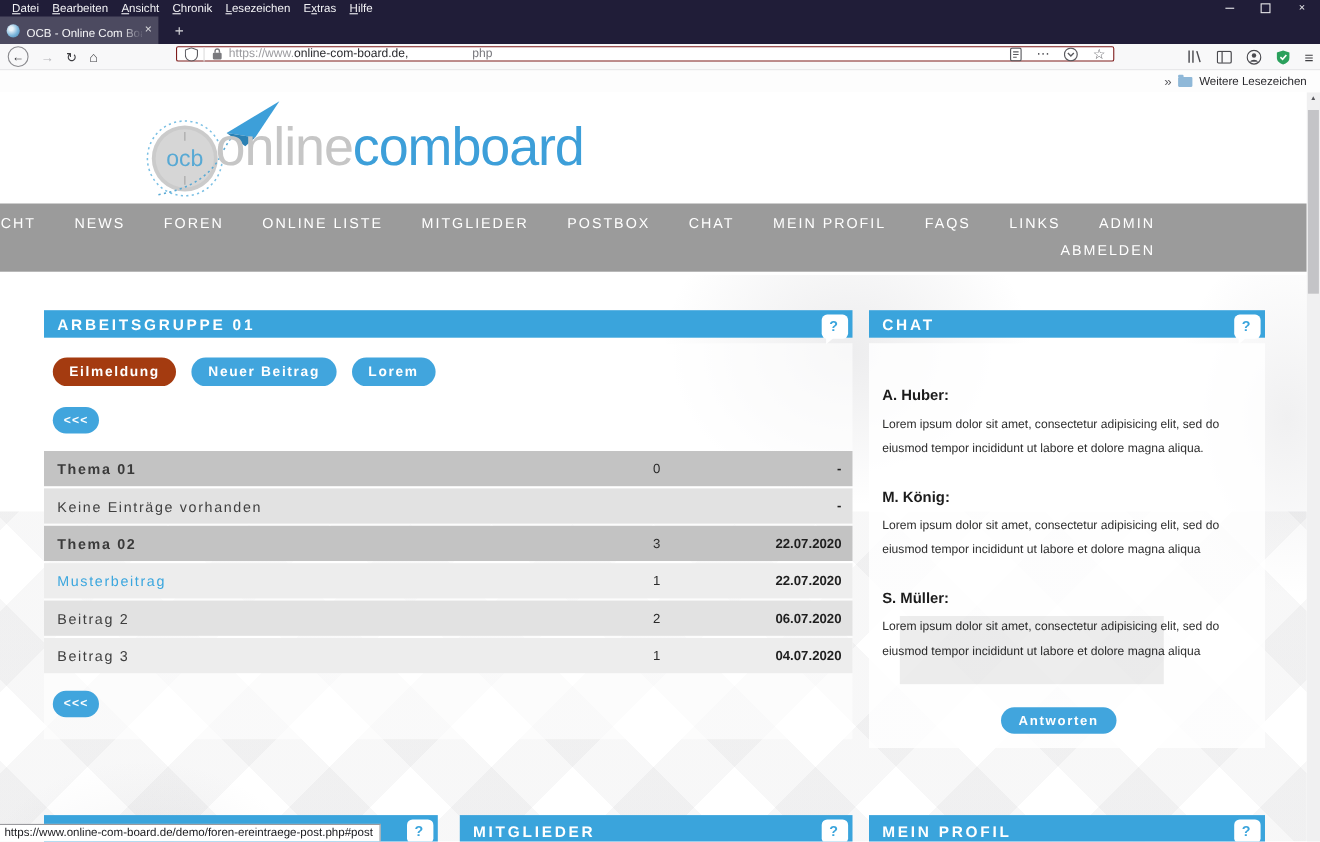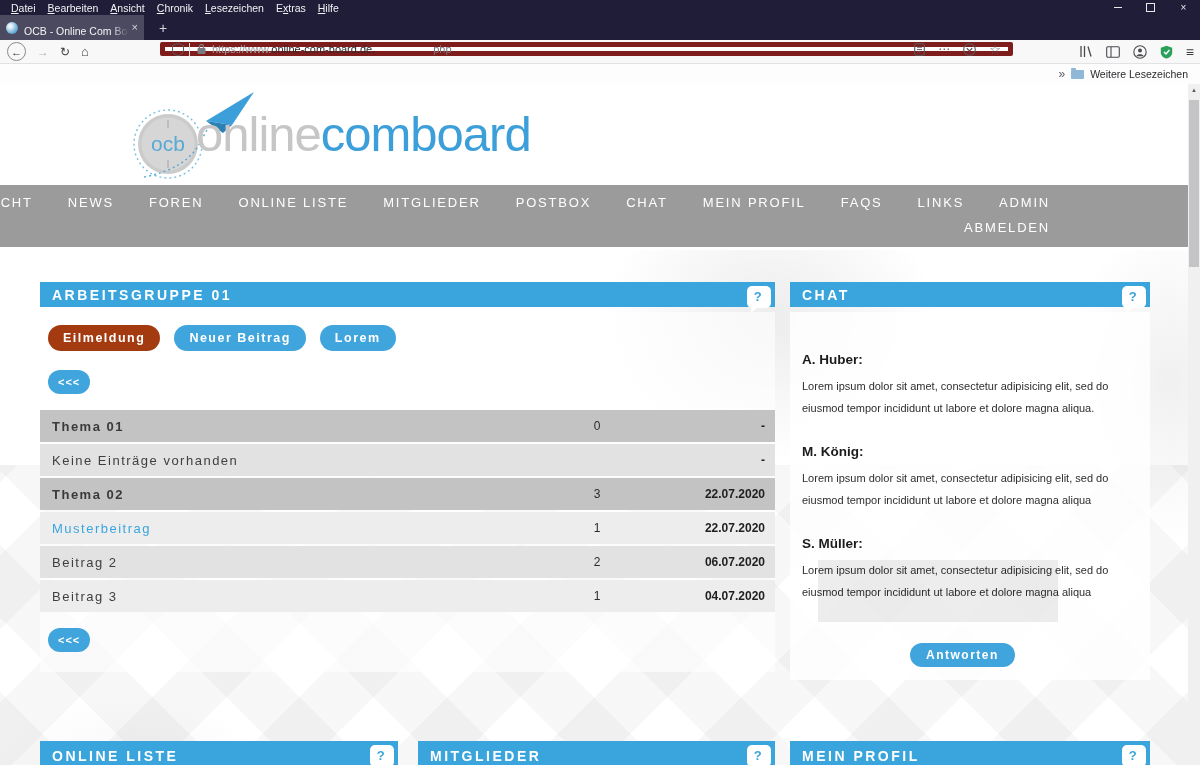--- a/index.html
+++ b/index.html
@@ -26,21 +26,21 @@
   .tab-close{color:#d6d6da;font-size:11px;line-height:11px;}
   .newtab{position:absolute;left:150px;top:15px;width:26px;height:25px;color:#d6d6da;font-size:14px;
           display:flex;align-items:center;justify-content:center;}
 
   .toolbar{position:absolute;top:40px;left:0;width:1200px;height:24px;background:#f8f8f9;border-bottom:1px solid #e2e2e4;box-sizing:border-box;}
   .nav-btns{position:absolute;left:7px;top:0;height:23px;display:flex;align-items:center;gap:11px;}
   .back-circle{width:17px;height:17px;border:1px solid #8a8a8e;border-radius:50%;display:flex;align-items:center;justify-content:center;font-size:11px;color:#2a2a2e;}
   .fwd{color:#b5b5b9;font-size:12px;}
   .reload{color:#3d3d41;font-size:12px;}
   .home{color:#3d3d41;font-size:13px;}
-  .urlbar{position:absolute;left:160px;top:2px;width:853px;height:14px;background:#fff;border:5px solid #7f1d1d;border-radius:2px;
+  .urlbar{position:absolute;left:160px;top:2px;width:853px;height:14px;background:#fff;border:1px solid #7f1d1d;border-radius:2px;
           box-sizing:border-box;display:flex;align-items:center;padding:0 7px;}
   .urlbar .sep{width:1px;height:13px;background:#ddd;margin:0 6px 0 5px;}
   .url-scheme{font-size:11px;color:#9b9b9f;margin-left:5px;}
   .url-domain{font-size:11px;color:#2a2a2e;}
   .url-tail{font-size:11px;color:#77777c;margin-left:58px;}
   .page-actions{margin-left:auto;display:flex;align-items:center;gap:13px;}
   .pa-glyph{color:#5a5a5f;font-size:12px;line-height:12px;}
   .star{color:#5a5a5f;font-size:13px;line-height:13px;}
   .toolbar-right{position:absolute;right:6px;top:0;height:23px;display:flex;align-items:center;gap:13px;}
   .hamburger{color:#3d3d41;font-size:14px;line-height:14px;}
@@ -345,18 +345,19 @@
   </div>
   <div class="panel-head bottom-head bh2">
     <span>MITGLIEDER</span>
     <span class="help">?</span>
   </div>
   <div class="panel-head bottom-head bh3">
     <span>MEIN PROFIL</span>
     <span class="help">?</span>
   </div>
 
+  <div class="status-tip">https://www.online-com-board.de/demo/foren-ereintraege-post.php#post</div>
 </div>
 
 <div class="scrollbar">
   <div class="sb-up">▲</div>
   <div class="sb-thumb"></div>
 </div>
 
 </body></html>

